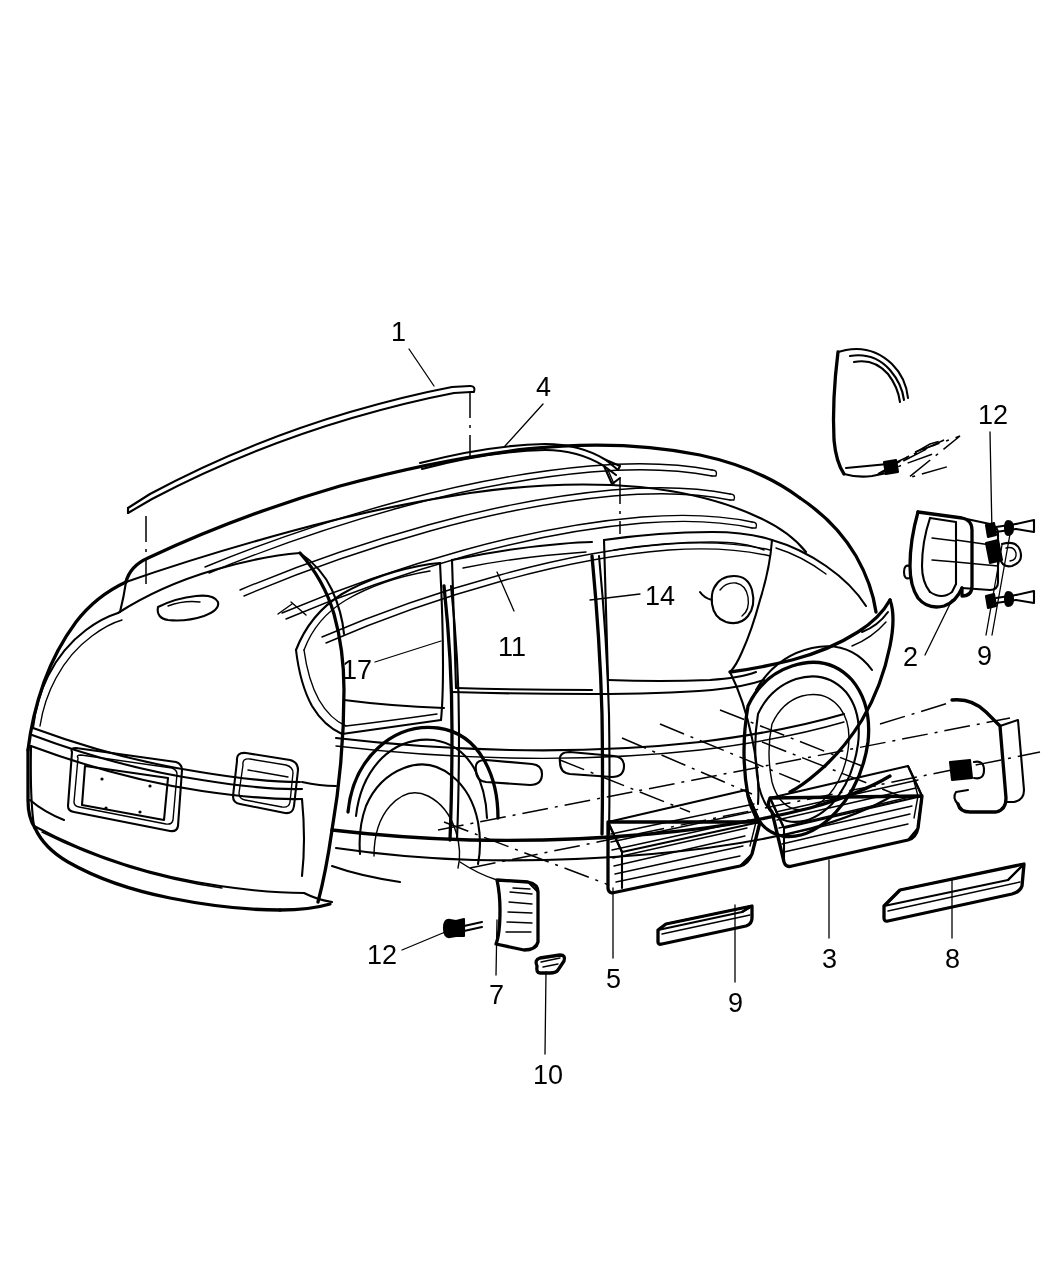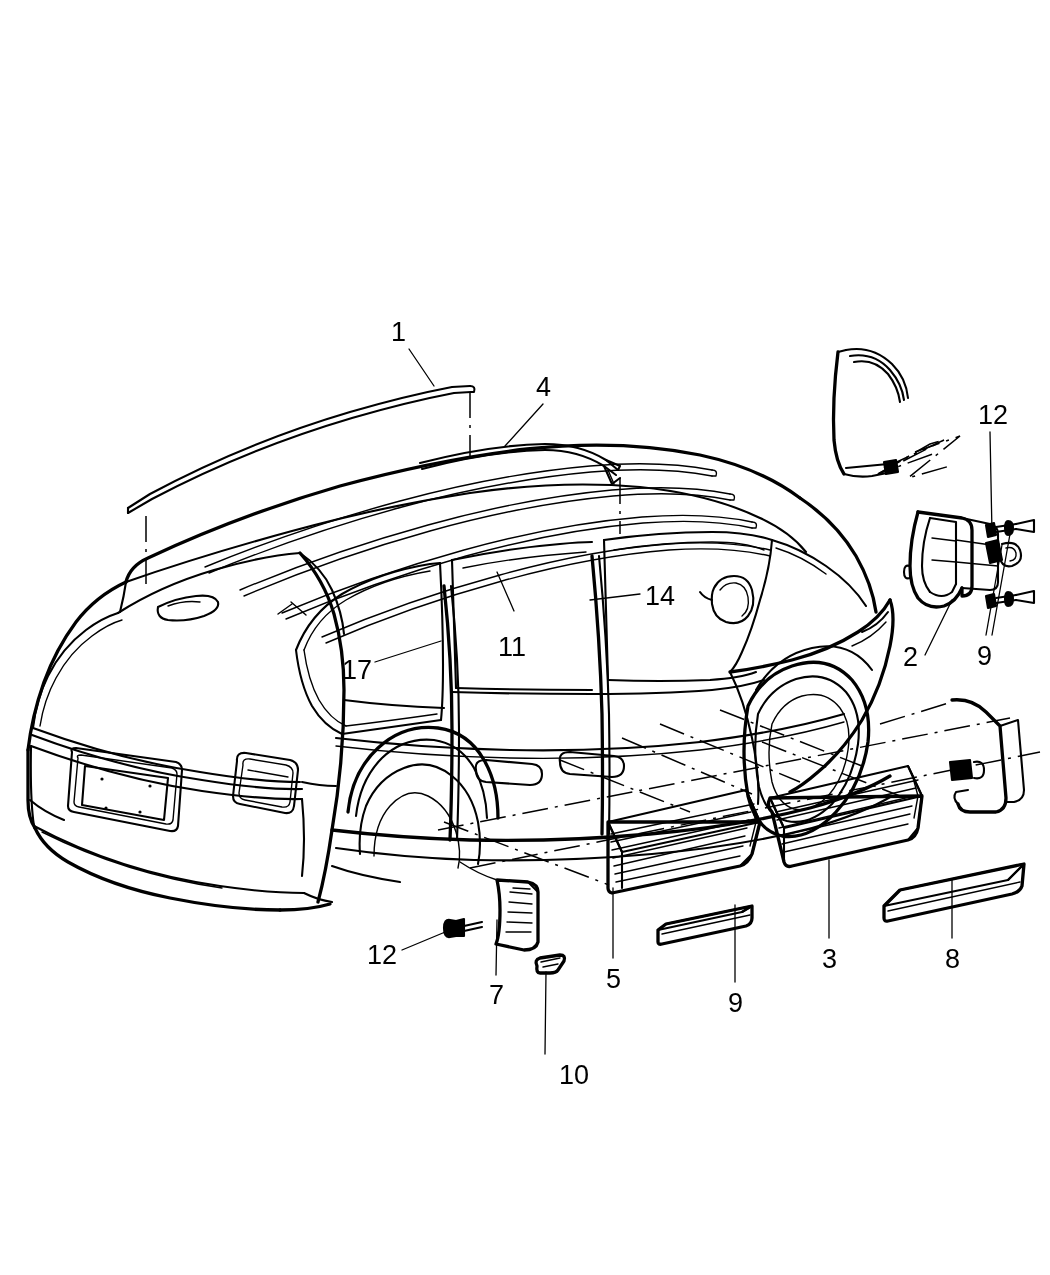--- a/index.html
+++ b/index.html
@@ -428,19 +428,19 @@
   <div class="callout-label" style="left:391px; top:319px;">1</div>
   <div class="callout-label" style="left:536px; top:374px;">4</div>
   <div class="callout-label" style="left:978px; top:402px;">12</div>
   <div class="callout-label" style="left:498px; top:617px;margin-top:17px;">11</div>
   <div class="callout-label" style="left:645px; top:583px;">14</div>
   <div class="callout-label" style="left:342px; top:657px;">17</div>
   <div class="callout-label" style="left:903px; top:644px;">2</div>
   <div class="callout-label" style="left:977px; top:643px;">9</div>
   <div class="callout-label" style="left:367px; top:942px;">12</div>
   <div class="callout-label" style="left:489px; top:982px;">7</div>
-  <div class="callout-label" style="left:533px; top:1062px;margin-left:26px;">10</div>
+  <div class="callout-label" style="left:533px; top:1062px;">10</div>
   <div class="callout-label" style="left:606px; top:966px;">5</div>
   <div class="callout-label" style="left:728px; top:990px;">9</div>
   <div class="callout-label" style="left:822px; top:946px;">3</div>
   <div class="callout-label" style="left:945px; top:946px;">8</div>
 
 </div>
 
 </body></html>

